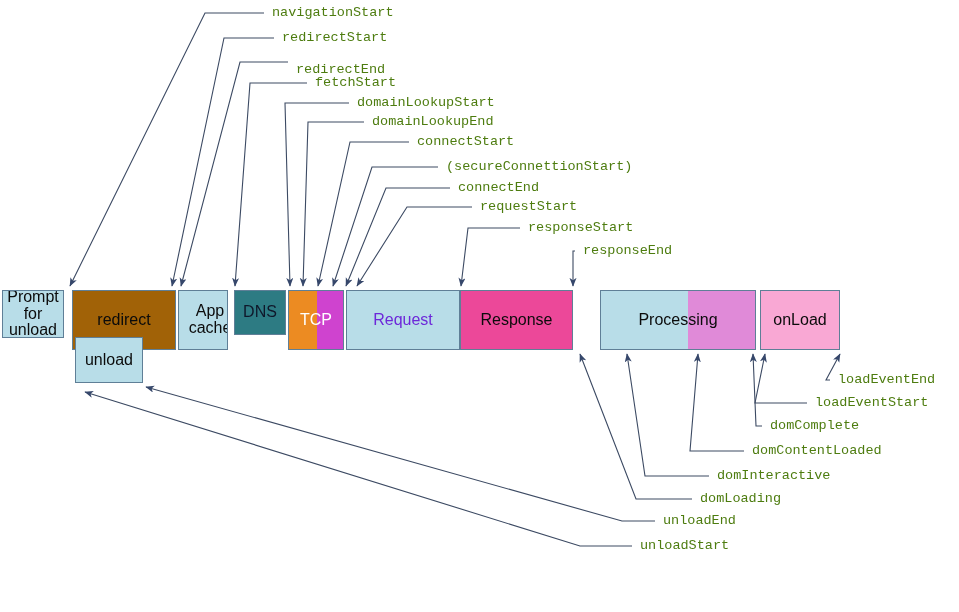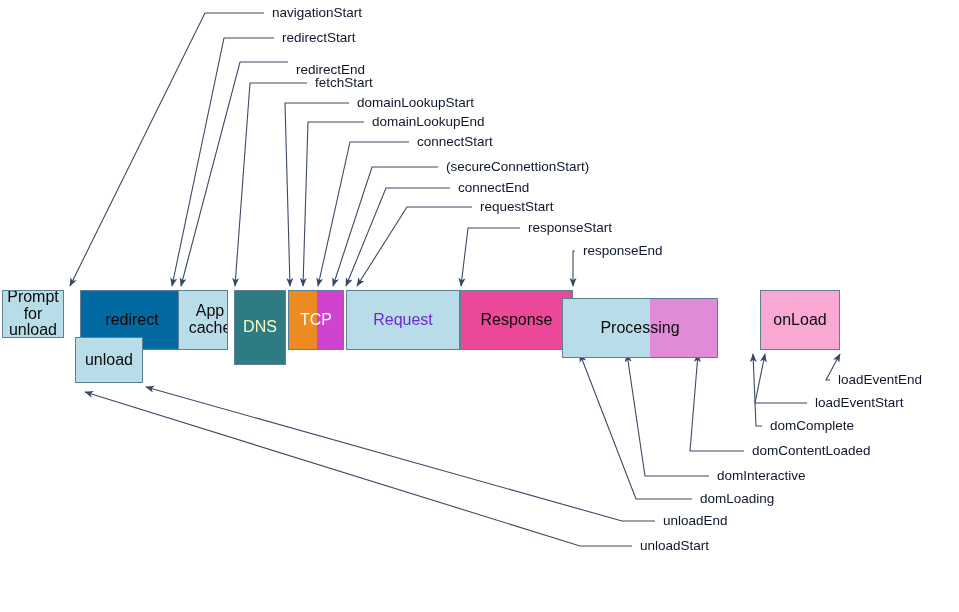--- a/index.html
+++ b/index.html
@@ -5,23 +5,23 @@
   html,body{margin:0;padding:0;}
   body{
     width:959px;height:612px;background:#ffffff;overflow:hidden;
     font-family:"Liberation Serif", serif;
     position:relative;
   }
   #stage{position:absolute;left:0;top:0;width:959px;height:612px;}
   svg.layer{position:absolute;left:0;top:0;width:959px;height:612px;pointer-events:none;}
   .lbl{
     position:absolute;
-    font-family:Liberation Sans, sans-serif;
+    font-family:Liberation Mono, monospace;
     font-size:13.5px;
-    color:#0f172a;
+    color:#4d7c0f;
     white-space:nowrap;
     line-height:1;
   }
   .phase{
     position:absolute;
     box-sizing:border-box;
     border:1px solid #5f7f97;
     display:flex;align-items:center;justify-content:center;
     font-family:"Liberation Sans", sans-serif;
     font-size:16px;
@@ -67,44 +67,44 @@
         <polyline points="632,546 580,546 85,392" marker-end="url(#ah)"></polyline>
       </g>
   </svg>
 
   <div id="phase-bar">
       <div class="phase" style="left: 2px; top: 290px; width: 62px; height: 48px; background: rgb(184, 221, 232); border-color: rgb(95, 127, 151); color: rgb(11, 11, 11);">
         <span class="ptxt" style="white-space: pre-line;">Prompt
 for
 unload</span>
       </div>
-      <div class="phase" style="left: 80px; top: 290px; width: 104px; height: 60px; background: #0369a1; border-color: rgb(95, 127, 151); color: rgb(11, 11, 11);">
+      <div class="phase" style="left: 72px; top: 290px; width: 104px; height: 60px; background: #a16207; border-color: rgb(95, 127, 151); color: rgb(11, 11, 11);">
         <span class="ptxt" style="white-space: pre-line;">redirect</span>
       </div>
       <div class="phase" style="left: 75px; top: 337px; width: 68px; height: 46px; background: rgb(184, 221, 232); border-color: rgb(95, 127, 151); color: rgb(11, 11, 11);">
         <span class="ptxt" style="white-space: pre-line;">unload</span>
       </div>
       <div class="phase" style="left: 178px; top: 290px; width: 50px; height: 60px; background: rgb(184, 221, 232); border-color: rgb(95, 127, 151); color: rgb(11, 11, 11); padding-left: 14px;">
         <span class="ptxt" style="white-space: pre-line;">App
 cache</span>
       </div>
-      <div class="phase" style="left: 234px; top: 290px; width: 52px; height: 75px; background: rgb(45, 123, 131); border-color: rgb(95, 127, 151); color: #fef9c3;">
+      <div class="phase" style="left: 234px; top: 290px; width: 52px; height: 45px; background: rgb(45, 123, 131); border-color: rgb(95, 127, 151); color: #0f172a;">
         <span class="ptxt" style="white-space: pre-line;">DNS</span>
       </div>
       <div class="phase" style="left: 288px; top: 290px; width: 56px; height: 60px; background: rgb(236, 139, 34); border-color: rgb(95, 127, 151); color: rgb(255, 255, 255);">
         <div class="splitfill" style="left: 28px; right: 0px; background: rgb(207, 67, 207);"></div>
         <span class="ptxt" style="white-space: pre-line;">TCP</span>
       </div>
       <div class="phase" style="left: 346px; top: 290px; width: 114px; height: 60px; background: rgb(184, 221, 232); border-color: rgb(95, 127, 151); color: #6d28d9;">
         <span class="ptxt" style="white-space: pre-line;">Request</span>
       </div>
       <div class="phase" style="left: 460px; top: 290px; width: 113px; height: 60px; background: #ec4899; border-color: rgb(95, 127, 151); color: rgb(11, 11, 11);">
         <span class="ptxt" style="white-space: pre-line;">Response</span>
       </div>
-      <div class="phase" style="left: 562px; top: 290px; width: 156px; height: 60px; background: rgb(184, 221, 232); border-color: rgb(95, 127, 151); color: rgb(11, 11, 11); margin-top: 8px;">
+      <div class="phase" style="left: 600px; top: 290px; width: 156px; height: 60px; background: rgb(184, 221, 232); border-color: rgb(95, 127, 151); color: rgb(11, 11, 11);">
         <div class="splitfill" style="left: 87.22px; right: 0px; background: rgb(224, 138, 216);"></div>
         <span class="ptxt" style="white-space: pre-line;">Processing</span>
       </div>
       <div class="phase" style="left: 760px; top: 290px; width: 80px; height: 60px; background: #f9a8d4; border-color: rgb(95, 127, 151); color: rgb(11, 11, 11);">
         <span class="ptxt" style="white-space: pre-line;">onLoad</span>
       </div>
     </div>
   <div id="mark-labels">
       <div class="lbl" style="left: 272px; top: 6px;">navigationStart</div>
       <div class="lbl" style="left: 282px; top: 31px;">redirectStart</div>

